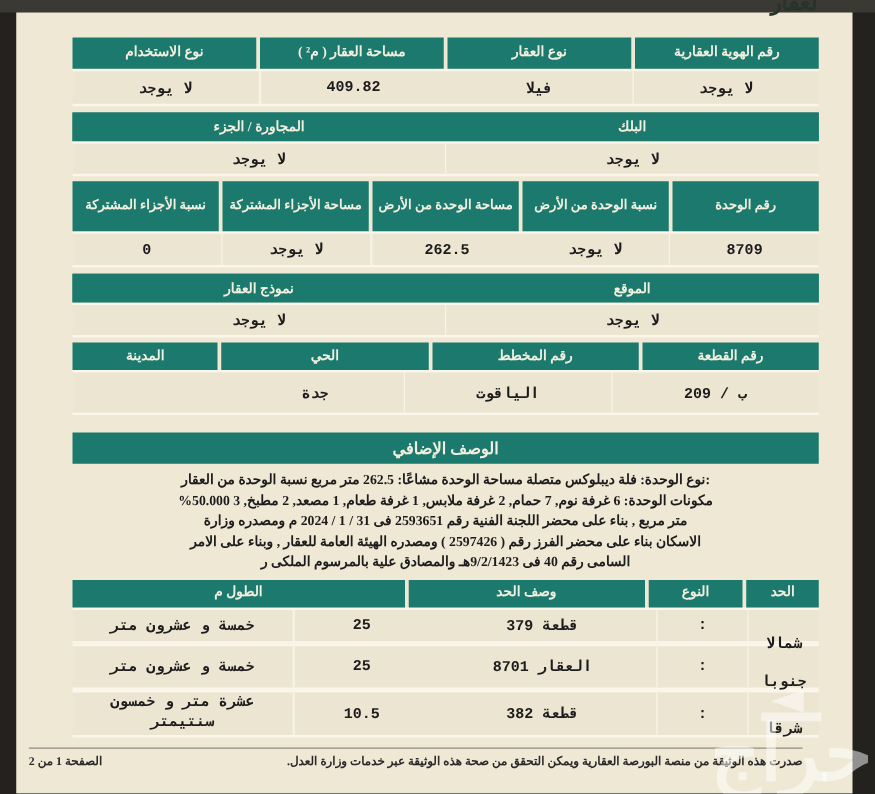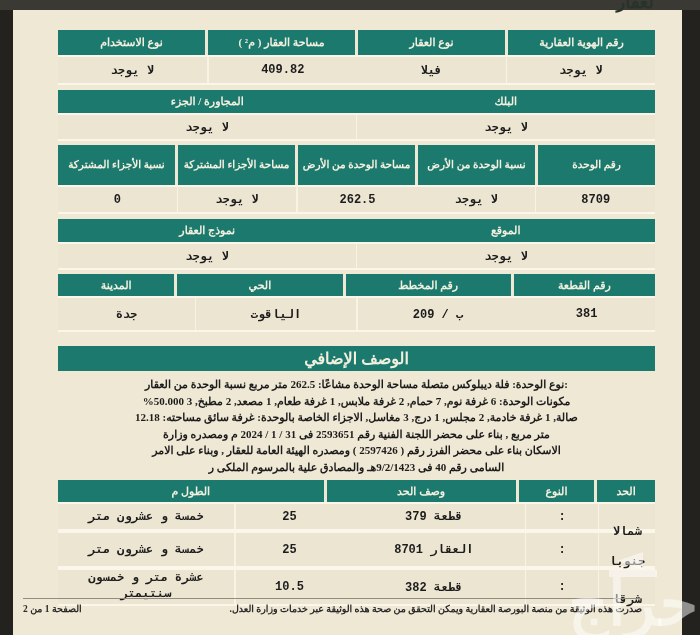--- a/index.html
+++ b/index.html
@@ -17,21 +17,21 @@
   .vrow{display:flex;background:#ece5d2;border-top:2px solid #faf6e9;border-bottom:2px solid #faf6e9;}
   .vrow>div{display:flex;align-items:center;justify-content:center;text-align:center;
             font-size:12px;font-weight:700;color:#1c1c1c;padding:3px 2px;font-family:Liberation Mono, monospace;}
   .vrow>div:not(:first-child){border-inline-start:1px solid #f8f3e4;}
   .w25{width:25%;} .w20{width:20%;} .w50{width:50%;}
   .pc1{width:23%;} .pc2{width:27%;} .pc3{width:27%;} .pc4{width:23%;}
   .bc1{width:9%;margin-top:24px;} .bc2{width:12%;} .bc3{width:31%;} .bc4{width:18%;} .bc5{width:30%;}
   .h25{height:25px;} .h26{height:26px;} .h23{height:23px;} .h24{height:24px;}
   .h40{height:40px;} .h22{height:22px;} .h32{height:32px;} .h33{height:33px;} .h34{height:34px;}
   .mb5{margin-bottom:5px;} .mb4{margin-bottom:4px;} .mb14{margin-bottom:14px;} .mb3{margin-bottom:3px;}
-  .desc-title{height:25px;display:flex;align-items:center;justify-content:center;font-size:16px;}
+  .desc-title{height:25px;display:flex;align-items:center;justify-content:center;font-size:13px;}
   .desc-body{padding:5px 4px 2px;text-align:center;font-size:11px;font-weight:700;
              color:#1c1c1c;line-height:1.5;}
   .ltr{direction:ltr;unicode-bidi:isolate;}
   .small{font-size:11px;}
   .footer{position:absolute;top:588px;right:40px;left:10px;border-top:1px solid #8f8c82;
           padding-top:4px;display:flex;justify-content:space-between;align-items:flex-start;
           font-size:9.5px;font-weight:700;color:#2a2a2a;}
   .watermark{position:absolute;bottom:2px;right:2px;z-index:6;display:flex;align-items:center;
              color:rgba(255,255,255,0.5);pointer-events:none;flex-direction:column;}
   .wm-arrow{width:0;height:0;border-top:9px solid transparent;border-bottom:9px solid transparent;
@@ -95,31 +95,29 @@
         <div class="w50">لا يوجد</div>
       </div>
 
       <div class="hdr-row h22">
         <div class="gh" style="flex:0 0 23%">رقم القطعة</div>
         <div class="gh" style="flex:0 0 27%">رقم المخطط</div>
         <div class="gh" style="flex:0 0 27%">الحي</div>
         <div class="gh">المدينة</div>
       </div>
       <div class="vrow h32 mb14">
-        <div class="pc1">381</div>
         <div class="pc2 ltr">209 / ب</div>
         <div class="pc3">الياقوت</div>
         <div class="pc4">جدة</div>
       </div>
 
       <div class="gh desc-title">الوصف الإضافي</div>
       <div class="desc-body mb3">
         <div>:نوع الوحدة: فلة ديبلوكس متصلة مساحة الوحدة مشاعًا: 262.5 متر مربع نسبة الوحدة من العقار</div>
         <div>مكونات الوحدة: 6 غرفة نوم, 7 حمام, 2 غرفة ملابس, 1 غرفة طعام, 1 مصعد, 2 مطبخ, 3 50.000%</div>
-        <div>صالة, 1 غرفة خادمة, 2 مجلس, 1 درج, 3 مغاسل, الاجزاء الخاصة بالوحدة: غرفة سائق مساحته: 12.18</div>
         <div>متر مربع , بناء على محضر اللجنة الفنية رقم 2593651 فى 31 / 1 / 2024 م ومصدره وزارة</div>
         <div>الاسكان بناء على محضر الفرز رقم ( 2597426 ) ومصدره الهيئة العامة للعقار , وبناء على الامر</div>
         <div>السامى رقم 40 فى 9/2/1423هـ والمصادق علية بالمرسوم الملكى ر</div>
       </div>
 
       <div class="hdr-row h22">
         <div class="gh" style="flex:0 0 9%">الحد</div>
         <div class="gh" style="flex:0 0 12%">النوع</div>
         <div class="gh" style="flex:0 0 31%">وصف الحد</div>
         <div class="gh">الطول م</div>

